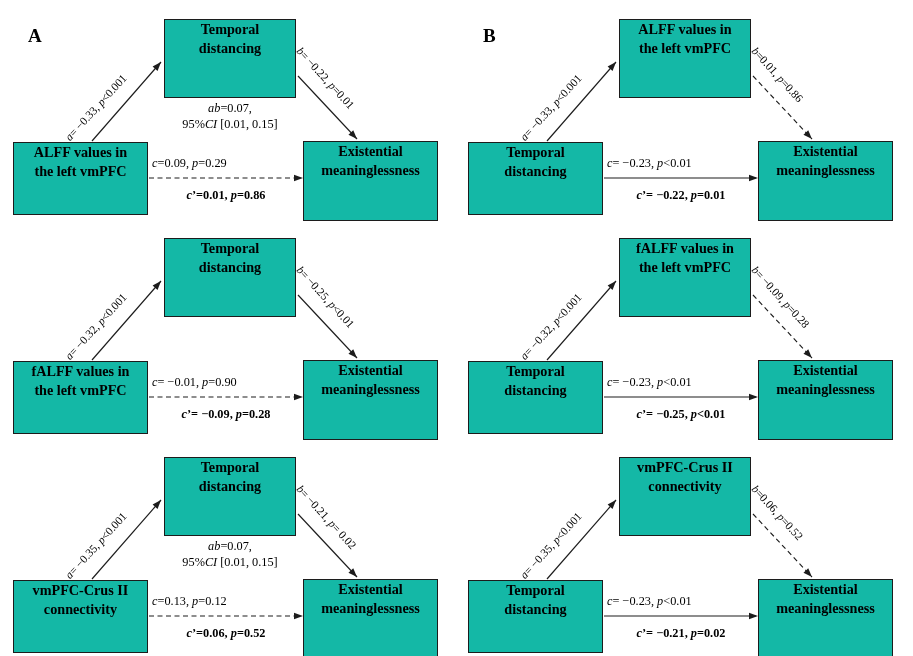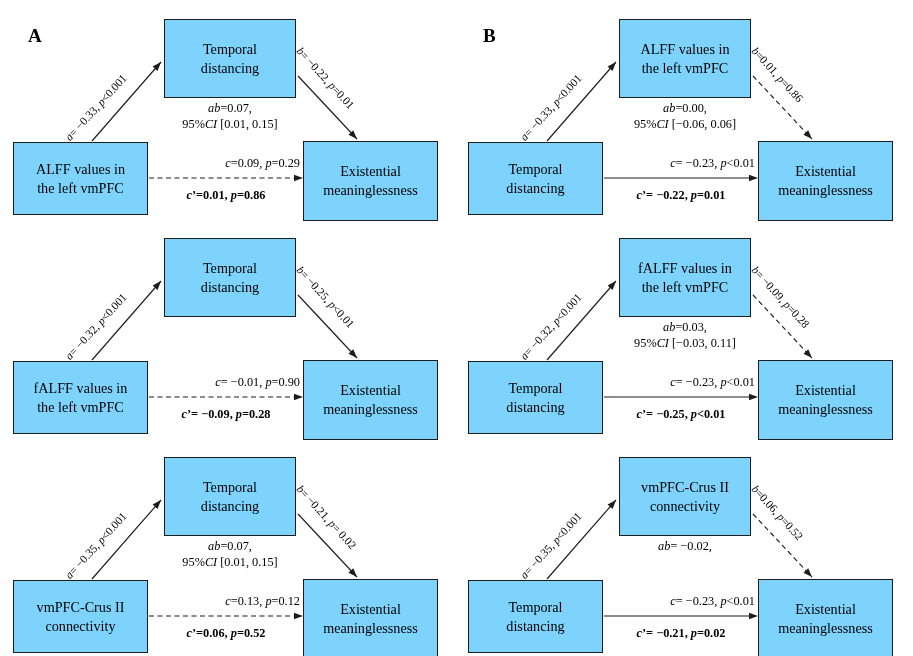--- a/index.html
+++ b/index.html
@@ -16,25 +16,26 @@
     position:absolute;
     font-family:"Liberation Serif","DejaVu Serif",serif;
     font-weight:bold;font-size:19px;line-height:1;
   }
 
   .model{position:absolute;left:0;top:0;width:460px;height:219px;}
 
   .box{
     position:absolute;
     border:1.6px solid #1c1c1c;
-    background:#7dd3fc;
-    display:flex;align-items:center;justify-content:center;
+    background:#14b8a6;
+    display:flex;justify-content:center;
     text-align:center;
     font-size:14.2px;line-height:1.32;
     box-sizing:border-box;
+    font-weight:bold;
   }
   .box span{display:block;padding:0 4px;}
 
   .box.mediator{left:164px;top:19px;width:132px;height:79px;}
   .box.predictor{left:13px;top:142px;width:135px;height:73px;}
   .box.outcome{left:303px;top:141px;width:135px;height:80px;}
 
   .svg-layer{position:absolute;left:0;top:0;width:460px;height:219px;overflow:visible;}
 
   .lbl{
@@ -46,21 +47,21 @@
   .lbl i{font-style:italic;}
   .lbl.diag-a{transform-origin:0 0;transform:rotate(-47.5deg);}
   .lbl.diag-b{transform-origin:0 0;transform:rotate(47.5deg);}
 
   .ab-block{
     position:absolute;left:120px;top:100px;width:220px;
     text-align:center;font-size:12.3px;line-height:1.34;
   }
   .ab-block i{font-style:italic;}
 
-  .c-top{position:absolute;left:152px;top:156px;width:148px;text-align:right;font-size:12.3px;}
+  .c-top{position:absolute;left:152px;top:156px;width:148px;text-align:left;font-size:12.3px;}
   .c-bot{position:absolute;left:152px;top:188px;width:148px;text-align:center;font-size:12.3px;font-weight:bold;}
   .c-top i,.c-bot i{font-style:italic;}
 </style>
 </head>
 <body>
 
 <div id="figure">
     <div class="panel" style="left: 0px; width: 455px;">
       <div class="panel-label" style="left: 28px; top: 26px;">A</div>
       <div class="model" style="top: 0px;">
@@ -156,24 +157,20 @@
           <span>ALFF values in<br>the left vmPFC</span>
         </div>
         <div class="box predictor">
           <span>Temporal<br>distancing</span>
         </div>
         <div class="box outcome">
           <span>Existential<br>meaninglessness</span>
         </div>
         <div class="lbl diag-a" style="left: 62px; top: 134px;"><i>a</i>= −0.33, <i>p</i>&lt;0.001</div>
         <div class="lbl diag-b" style="left: 304px; top: 44px;"><i>b</i>=0.01, <i>p</i>=0.86</div>
-        <div class="ab-block">
-          <div><i>ab</i>=0.00,</div>
-          <div>95%<i>CI</i> [−0.06, 0.06]</div>
-        </div>
         <div class="c-top"><i>c</i>= −0.23, <i>p</i>&lt;0.01</div>
         <div class="c-bot"><i>c</i>ʼ= −0.22, <i>p</i>=0.01</div>
       </div>
       <div class="model" style="top: 219px;">
         <svg class="svg-layer" viewBox="0 0 460 219">
           <line x1="92" y1="141" x2="161" y2="62" stroke="#1c1c1c" stroke-width="1.15"></line>
           <polygon points="161,62 157.56498655070507,70.94933978588159 152.59408449002686,66.60766583414997" fill="#1c1c1c"></polygon>
           <line x1="298" y1="76" x2="357" y2="139" stroke="#1c1c1c" stroke-width="1.15" stroke-dasharray="5,3.5"></line>
           <polygon points="357,139 348.4393344516403,134.68664801237742 353.2566639075991,130.17518074409855" fill="#1c1c1c"></polygon>
           <line x1="149" y1="178" x2="301" y2="178" stroke="#1c1c1c" stroke-width="1.15"></line>
@@ -183,24 +180,20 @@
           <span>fALFF values in<br>the left vmPFC</span>
         </div>
         <div class="box predictor">
           <span>Temporal<br>distancing</span>
         </div>
         <div class="box outcome">
           <span>Existential<br>meaninglessness</span>
         </div>
         <div class="lbl diag-a" style="left: 62px; top: 134px;"><i>a</i>= −0.32, <i>p</i>&lt;0.001</div>
         <div class="lbl diag-b" style="left: 304px; top: 44px;"><i>b</i>= −0.09, <i>p</i>=0.28</div>
-        <div class="ab-block">
-          <div><i>ab</i>=0.03,</div>
-          <div>95%<i>CI</i> [−0.03, 0.11]</div>
-        </div>
         <div class="c-top"><i>c</i>= −0.23, <i>p</i>&lt;0.01</div>
         <div class="c-bot"><i>c</i>ʼ= −0.25, <i>p</i>&lt;0.01</div>
       </div>
       <div class="model" style="top: 438px;">
         <svg class="svg-layer" viewBox="0 0 460 219">
           <line x1="92" y1="141" x2="161" y2="62" stroke="#1c1c1c" stroke-width="1.15"></line>
           <polygon points="161,62 157.56498655070507,70.94933978588159 152.59408449002686,66.60766583414997" fill="#1c1c1c"></polygon>
           <line x1="298" y1="76" x2="357" y2="139" stroke="#1c1c1c" stroke-width="1.15" stroke-dasharray="5,3.5"></line>
           <polygon points="357,139 348.4393344516403,134.68664801237742 353.2566639075991,130.17518074409855" fill="#1c1c1c"></polygon>
           <line x1="149" y1="178" x2="301" y2="178" stroke="#1c1c1c" stroke-width="1.15"></line>
@@ -211,19 +204,18 @@
         </div>
         <div class="box predictor">
           <span>Temporal<br>distancing</span>
         </div>
         <div class="box outcome">
           <span>Existential<br>meaninglessness</span>
         </div>
         <div class="lbl diag-a" style="left: 62px; top: 134px;"><i>a</i>= −0.35, <i>p</i>&lt;0.001</div>
         <div class="lbl diag-b" style="left: 304px; top: 44px;"><i>b</i>=0.06, <i>p</i>=0.52</div>
         <div class="ab-block">
-          <div><i>ab</i>= −0.02,</div>
         </div>
         <div class="c-top"><i>c</i>= −0.23, <i>p</i>&lt;0.01</div>
         <div class="c-bot"><i>c</i>ʼ= −0.21, <i>p</i>=0.02</div>
       </div>
     </div>
   </div>
 
 </body></html>

